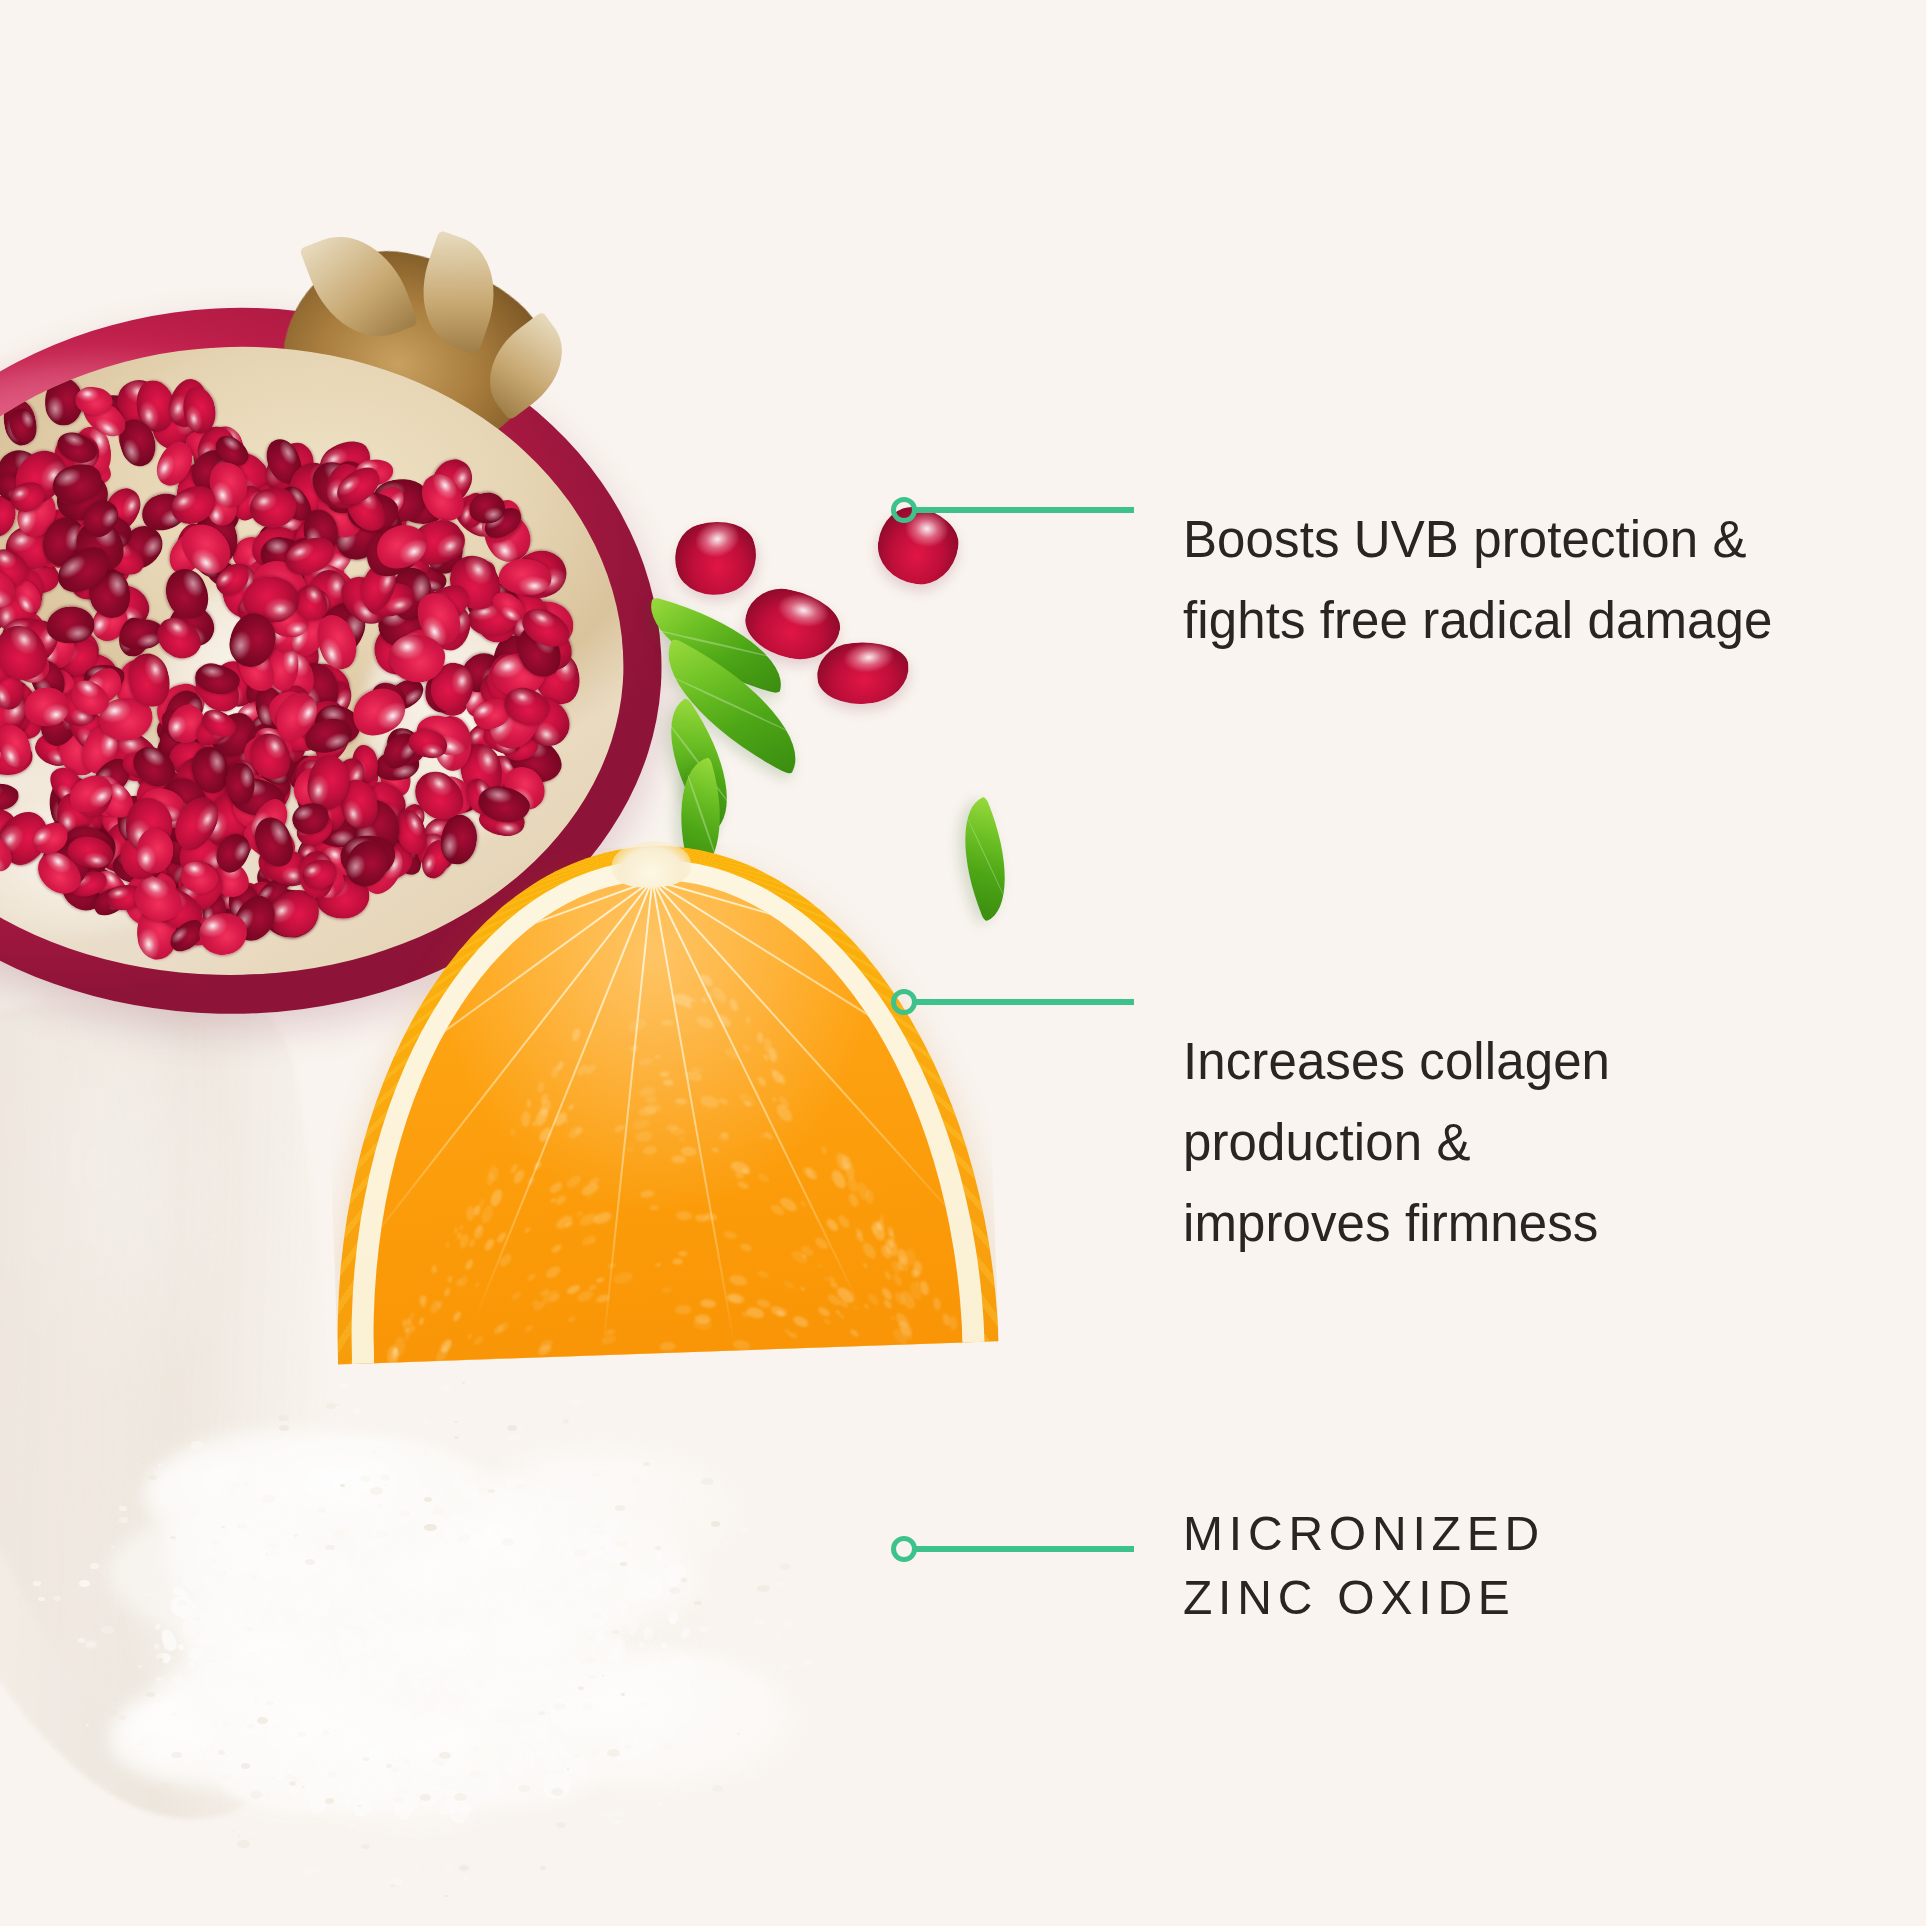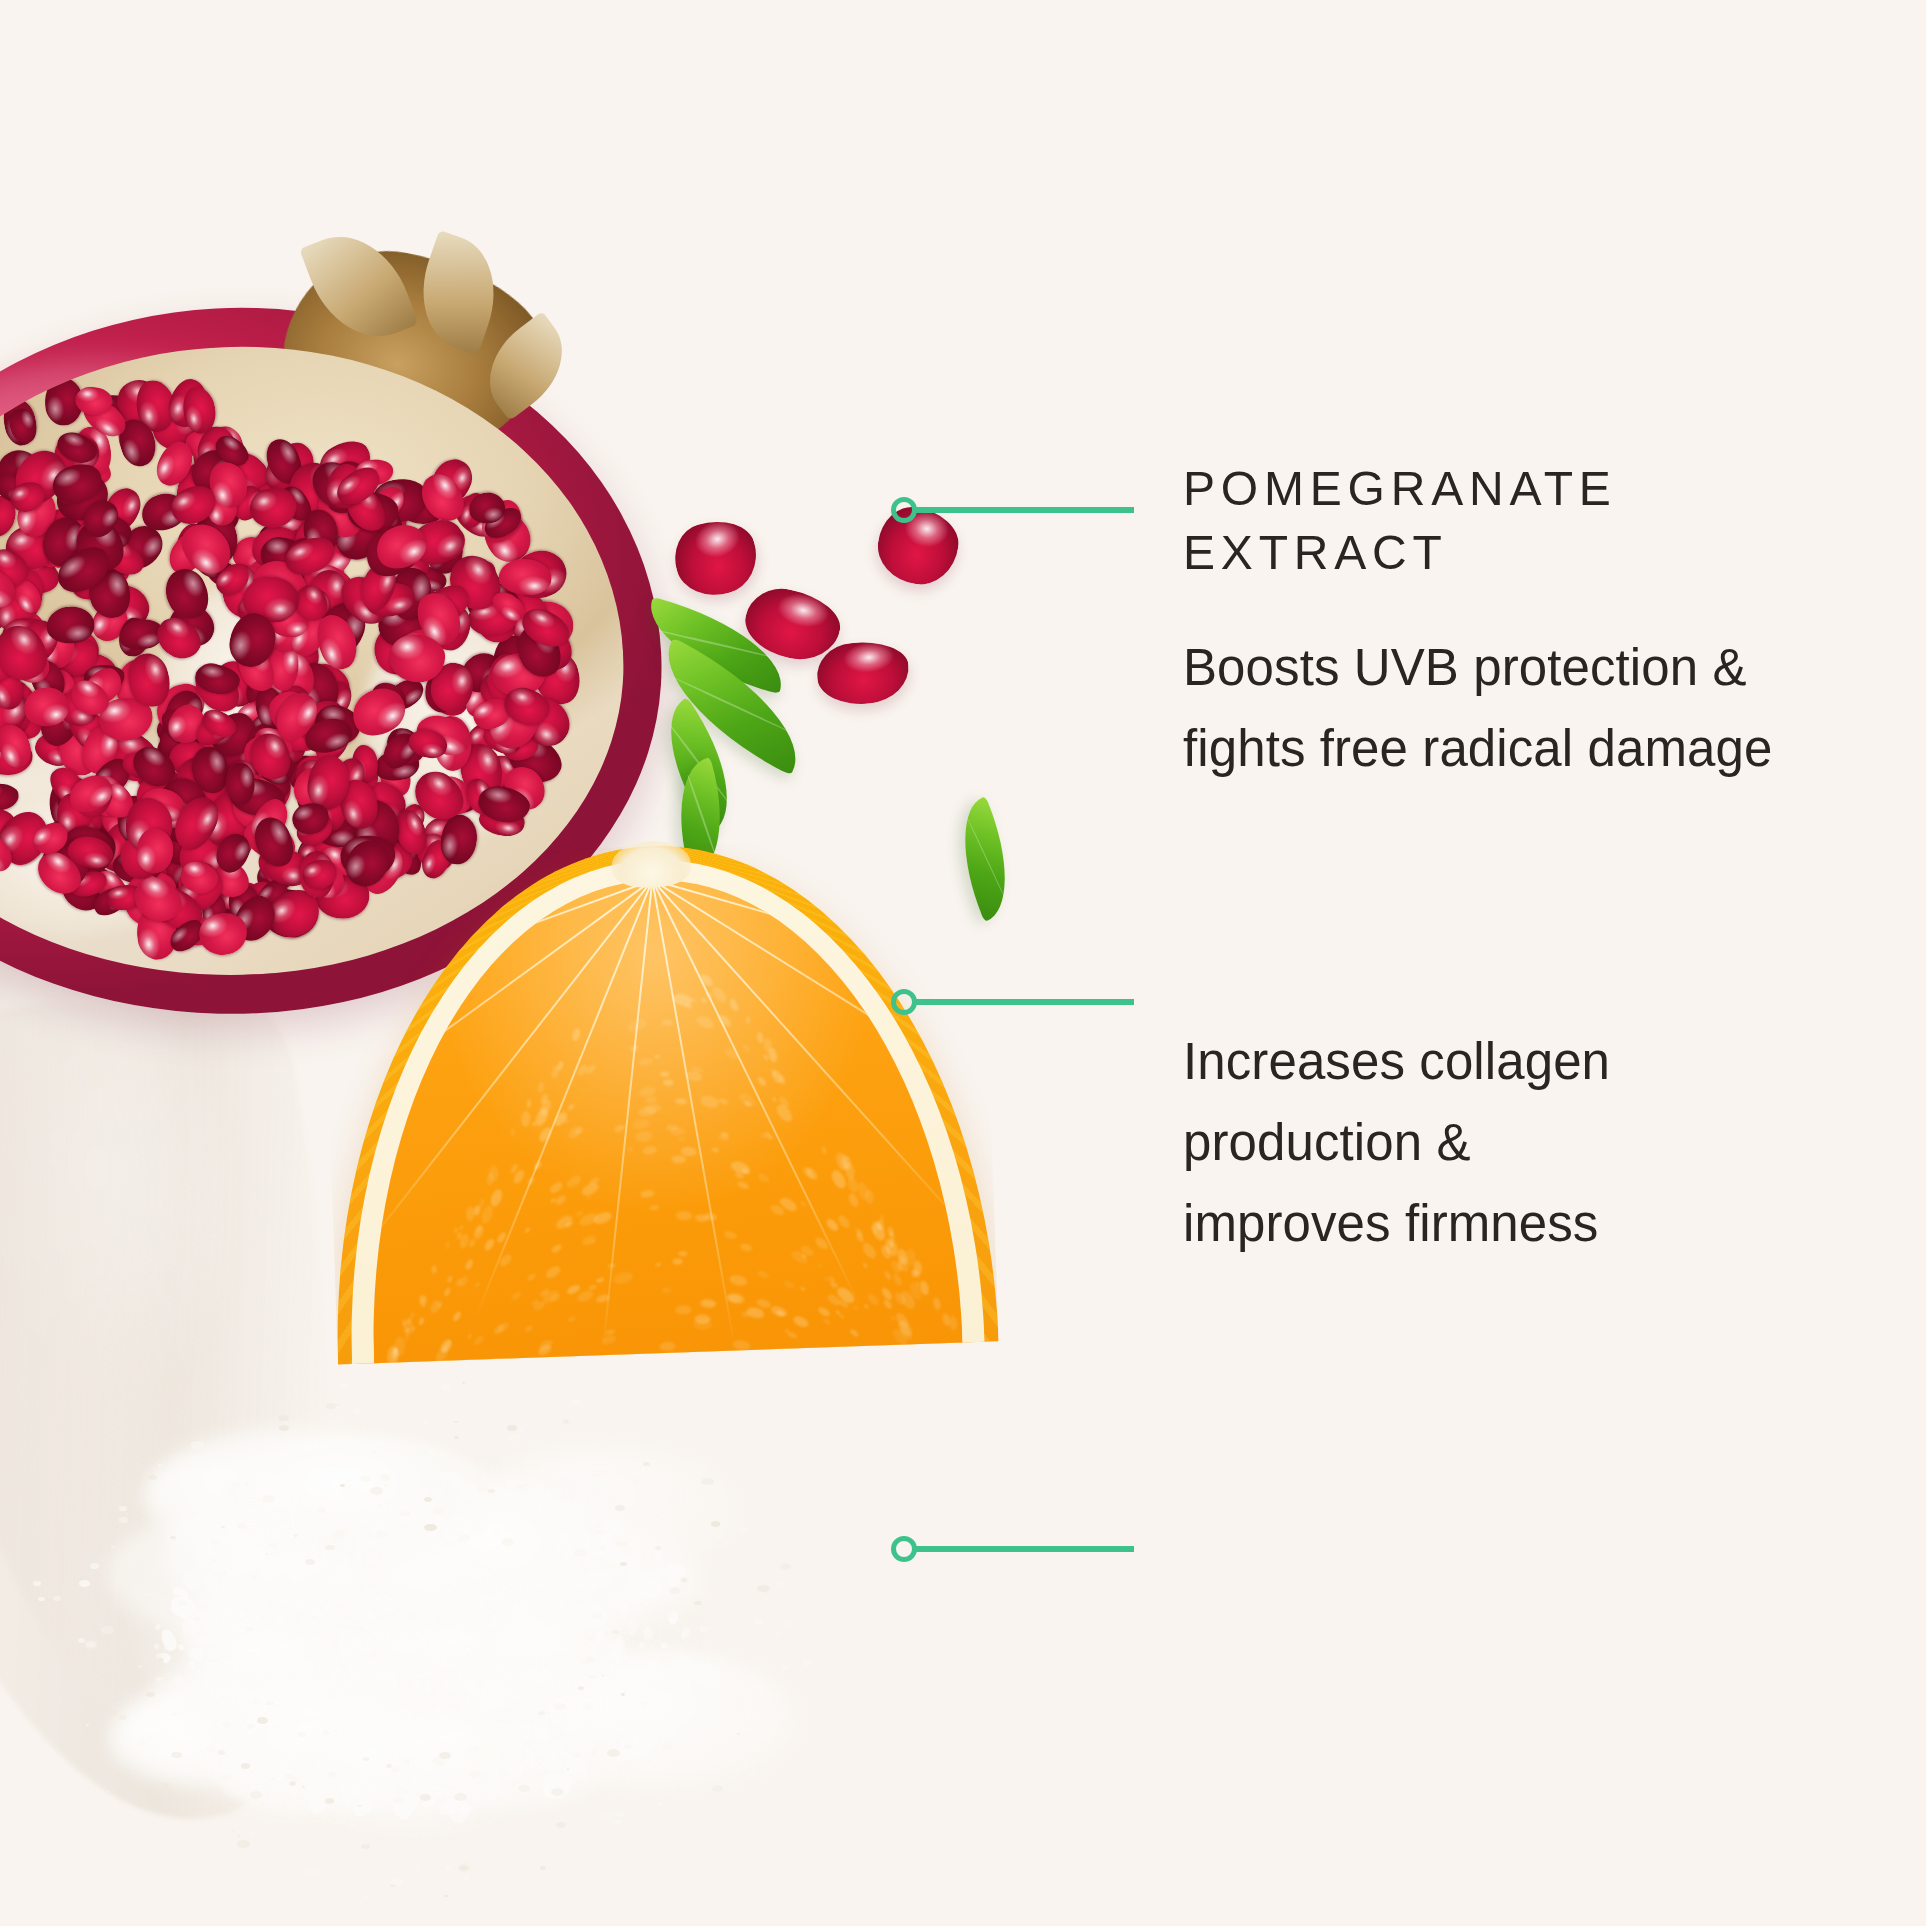--- a/index.html
+++ b/index.html
@@ -1978,29 +1978,29 @@
   <div class="connector" style="left: 891px; top: 989px; width: 243px; --accent: #3ec28c;">
     <div class="conn-dot"></div>
     <div class="conn-line" style="width:220px;"></div>
   </div>
   <div class="connector" style="left: 891px; top: 1536px; width: 243px; --accent: #3ec28c;">
     <div class="conn-dot"></div>
     <div class="conn-line" style="width:220px;"></div>
   </div>
 
   <div class="ing-block" style="left:1183px;top:457px;">
-    <div class="ing-head">POMEGRANATE
-EXTRACT</div>
     <div class="ing-body" style="margin-top:42px;">Boosts UVB protection &amp;
 fights free radical damage</div>
   </div>
 
   <div class="ing-block" style="left:1183px;top:981px;">
     <div class="ing-body" style="margin-top:40px;">Increases collagen
 production &amp;
 improves firmness</div>
   </div>
 
   <div class="ing-block" style="left:1183px;top:1502px;">
+    <div class="ing-head">MICRONIZED
+ZINC OXIDE</div>
   </div>
 
 </div>
 
 
 </body></html>

